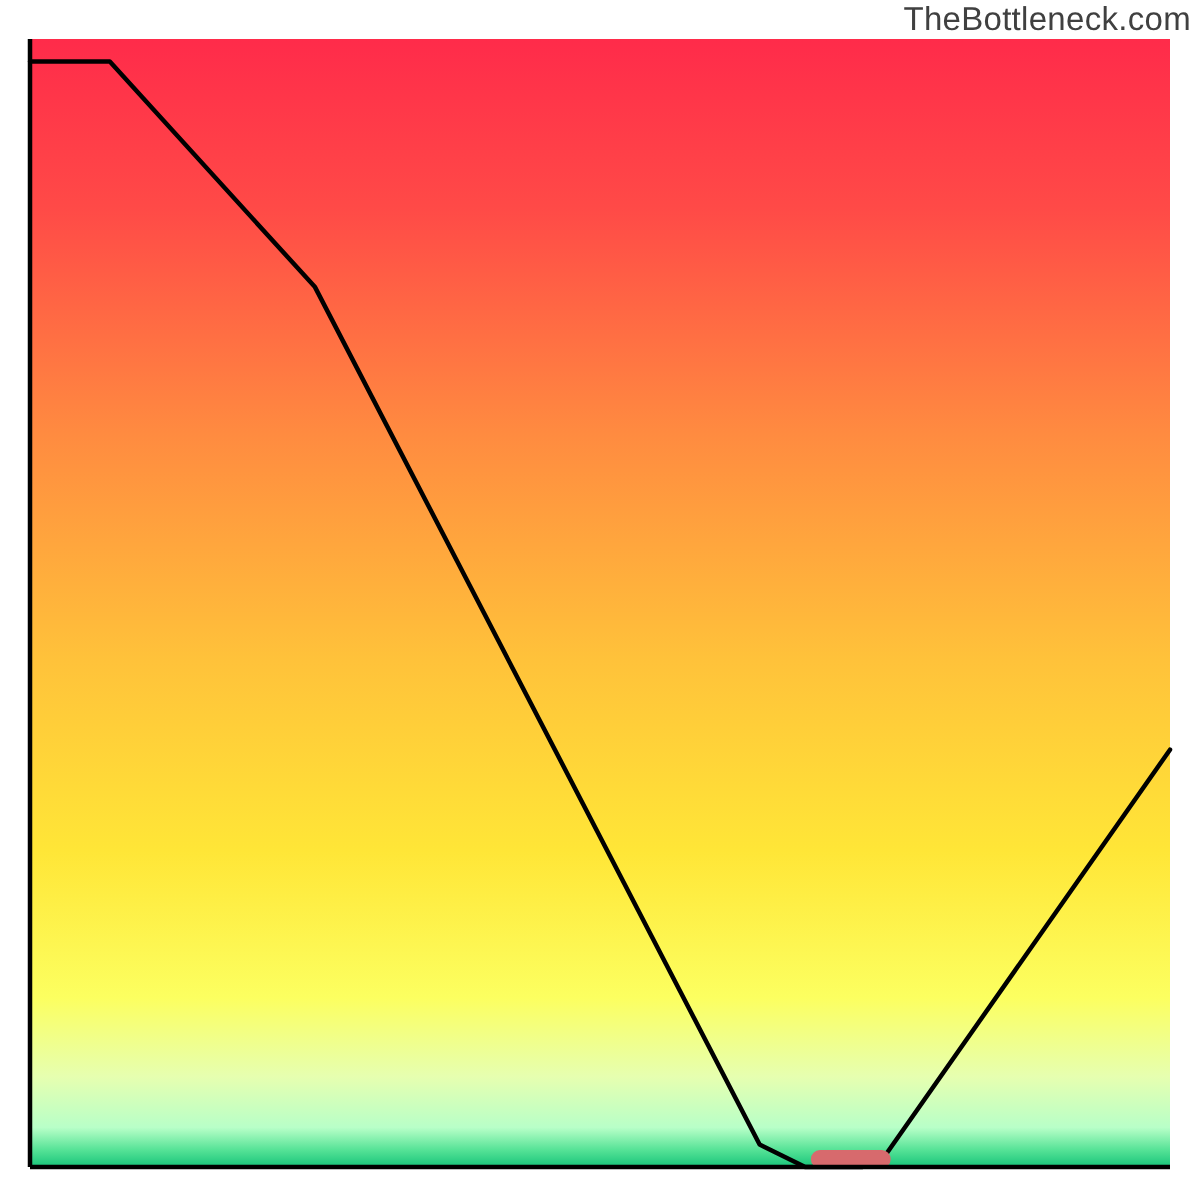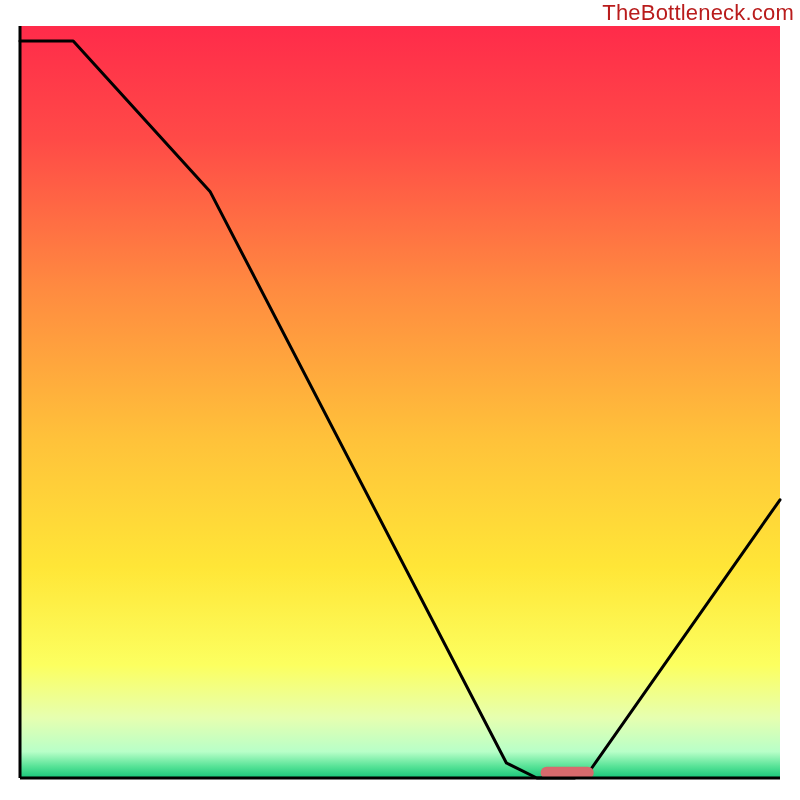--- a/index.html
+++ b/index.html
@@ -13,21 +13,21 @@
   .chart-wrap {
     position: relative;
     width: 800px;
     height: 800px;
   }
   .watermark {
     position: absolute;
     top: 0;
     right: 6px;
     font-size: 22px;
-    color: #b91c1c;
+    color: #404040;
     font-weight: 500;
     letter-spacing: 0.2px;
     user-select: none;
   }
   svg.chart {
     display: block;
     width: 800px;
     height: 800px;
   }
 </style>

